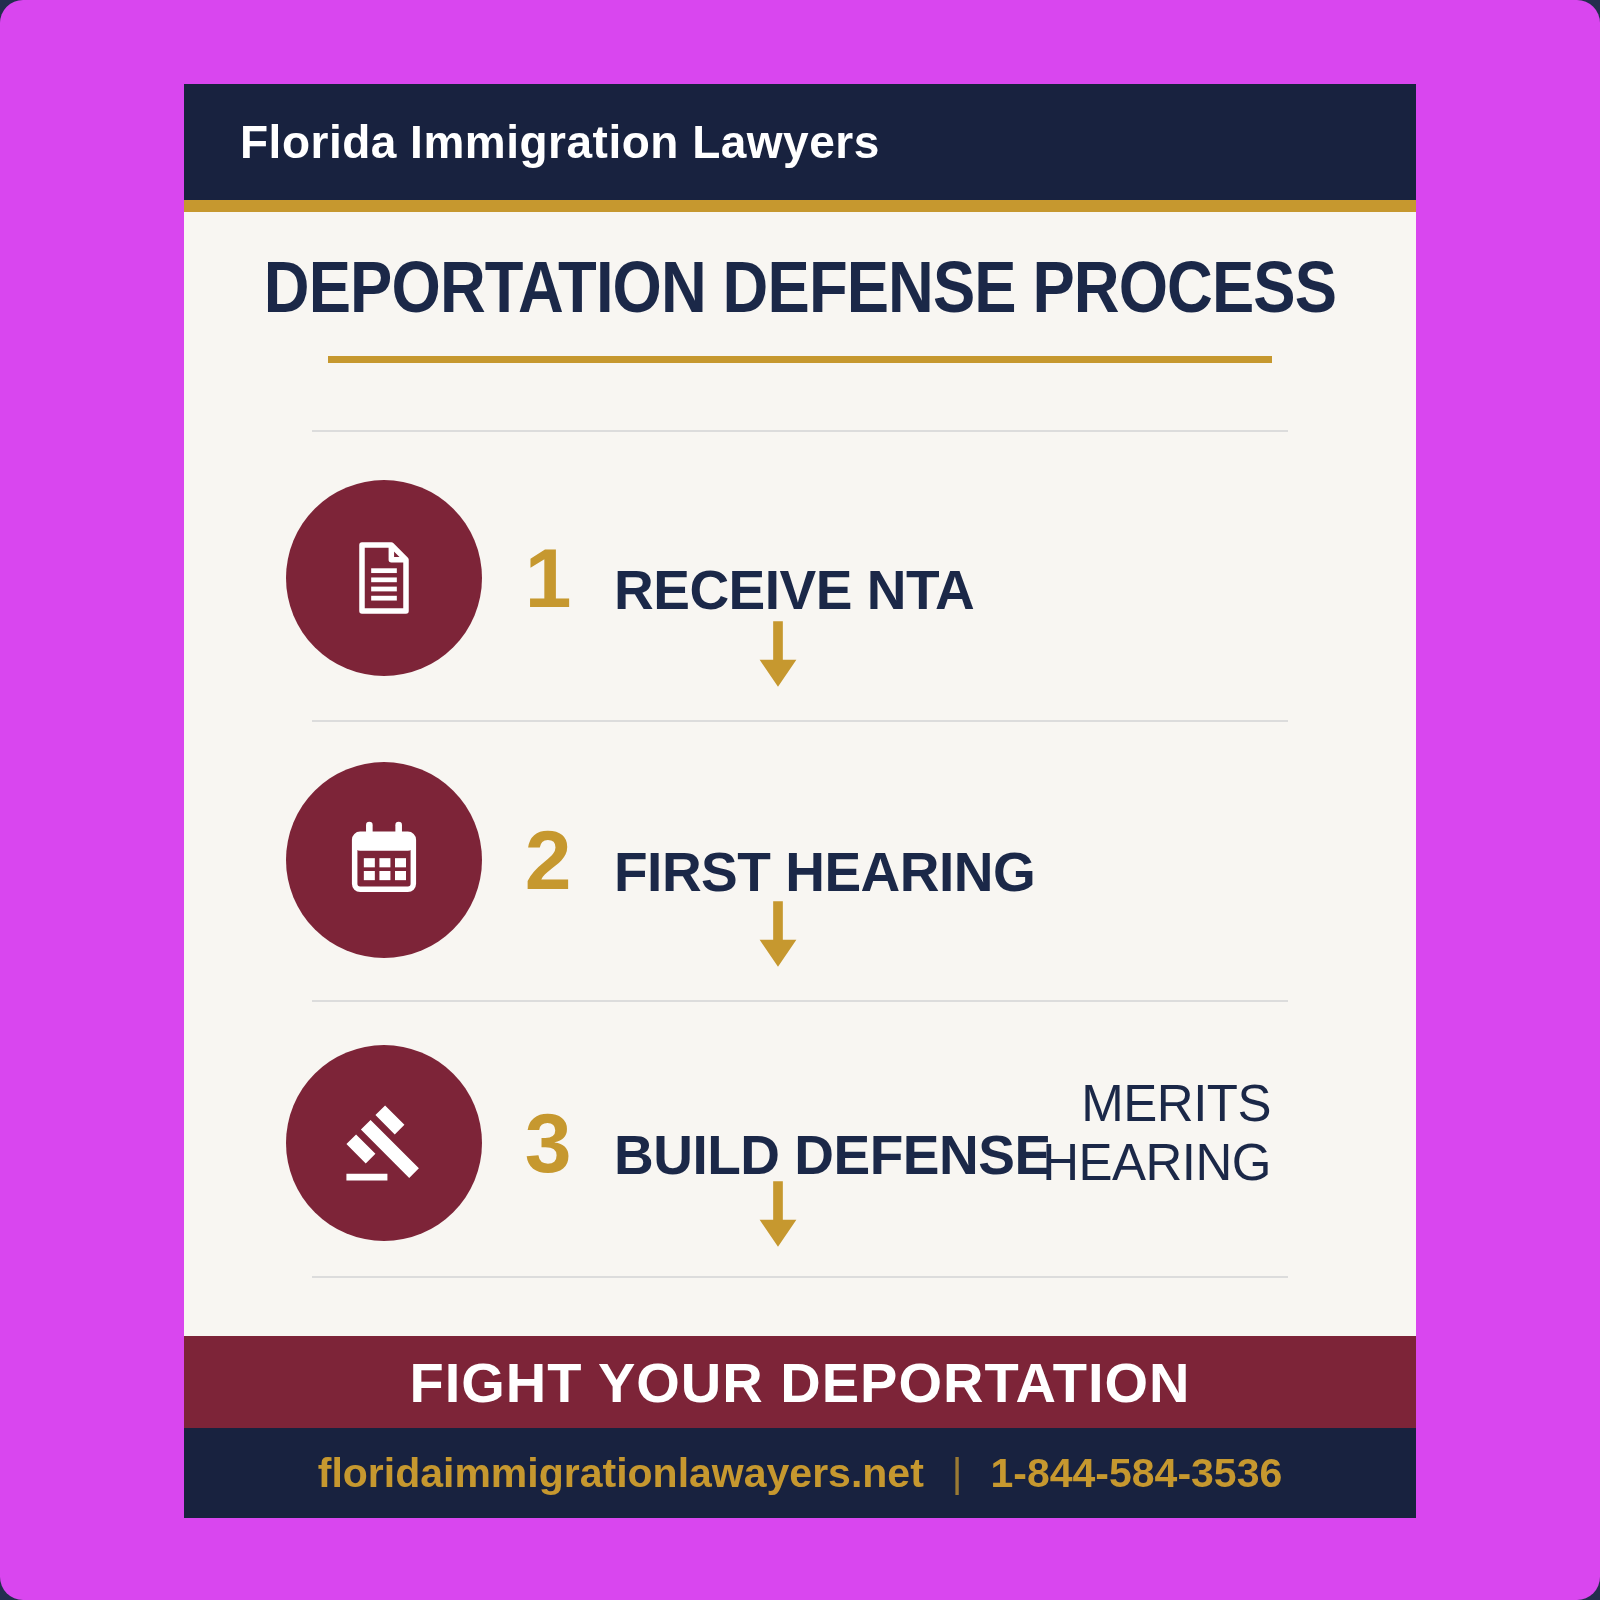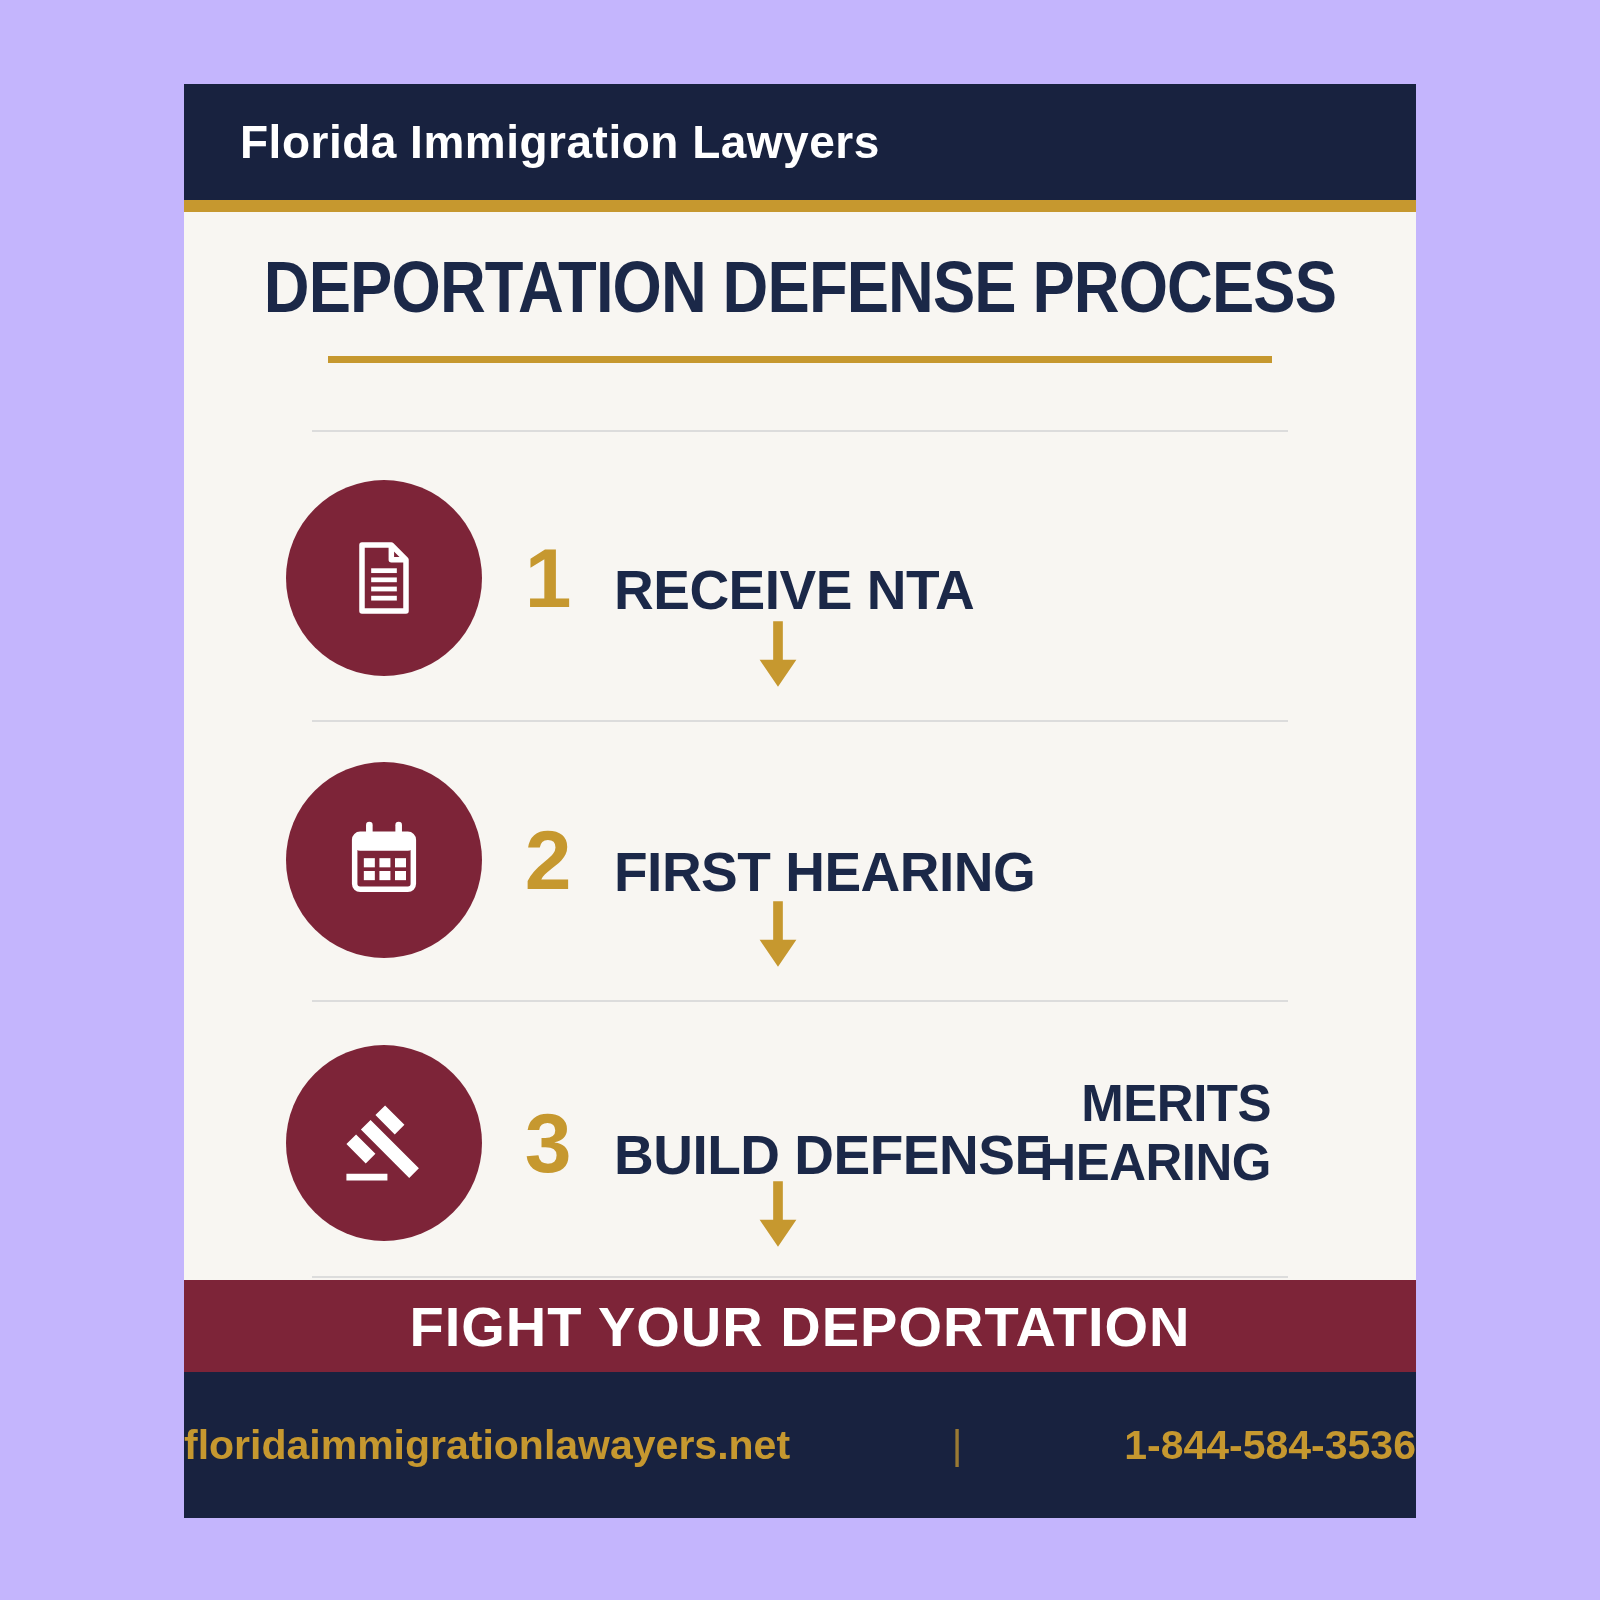--- a/index.html
+++ b/index.html
@@ -1,19 +1,19 @@
 <!DOCTYPE html>
 <html><head>
 <meta charset="utf-8">
 <style>
   * { margin:0; padding:0; box-sizing:border-box; }
   html,body { width:1600px; height:1600px; }
   body { font-family:"Liberation Sans", sans-serif; background:#232e4e; }
 
-  .canvas { position:relative; width:1600px; height:1600px; background:#c4b5fd; overflow:hidden; }
+  .canvas { position:relative; width:1600px; height:1600px; background:#d946ef; overflow:hidden;border-radius:23px; }
 
   .card { position:absolute; left:184px; top:84px; width:1232px; height:1434px;
           display:flex; flex-direction:column; }
 
   .topbar { height:116px; background:#18223f; display:flex; align-items:center; padding-left:56px; }
   .brand { color:#ffffff; font-size:46px; font-weight:bold; letter-spacing:0.5px; }
 
   .gold-stripe { height:12px; background:#c6982f; }
 
   .paper { flex:1; background:#f8f6f2; position:relative; }
@@ -30,26 +30,26 @@
   .step-circle { position:absolute; left:102px; top:0; width:196px; height:196px; border-radius:50%;
            background:#7d2438; display:flex; align-items:center; justify-content:center; }
   .step-number { position:absolute; left:314px; top:0; width:100px; height:196px; line-height:196px;
            text-align:center; color:#c6982f; font-size:84px; font-weight:bold; }
   .step-label { position:absolute; left:430px; top:12px; height:196px; line-height:196px; color:#1b2848;
            font-size:55px; font-weight:bold; letter-spacing:-0.5px; white-space:nowrap; }
 
   .arrow { position:absolute; left:548px; width:92px; text-align:center; }
 
   .note { position:absolute; right:145px; top:862px; text-align:right; color:#1b2848;
-          font-size:51px; font-weight:bold; line-height:1.16; letter-spacing:-0.5px; }
+          font-size:51px; font-weight:normal; line-height:1.16; letter-spacing:-0.5px; }
 
   .banner { height:92px; background:#7d2438; display:flex; align-items:center; justify-content:center; }
   .banner-text { color:#ffffff; font-size:56px; font-weight:bold; letter-spacing:1px; white-space:nowrap; }
 
-  .footbar { height:146px; background:#18223f; display:flex; align-items:center; justify-content:space-between; gap:28px; }
+  .footbar { height:90px; background:#18223f; display:flex; align-items:center; justify-content:center; gap:28px; }
   .footbar span { color:#c6982f; font-size:41px; font-weight:bold; white-space:nowrap; }
   .foot-sep { opacity:0.75; font-weight:normal !important; }
 </style>
 </head>
 <body>
 
 <div class="canvas">
   <div class="card">
 
     <header class="topbar">

